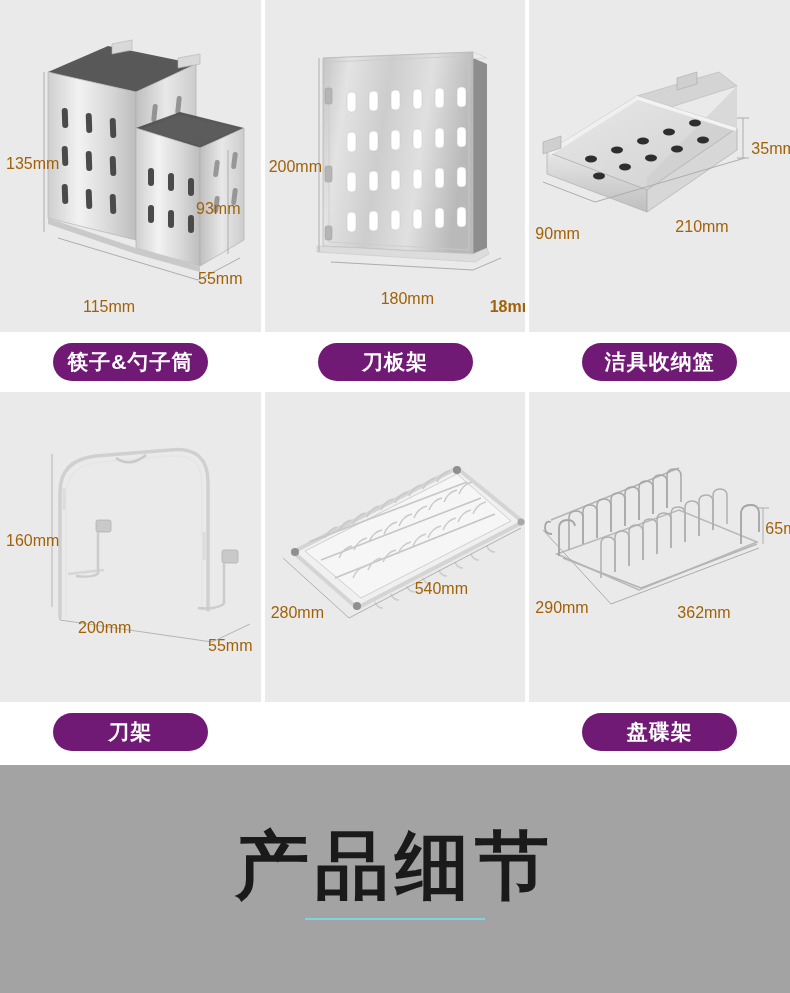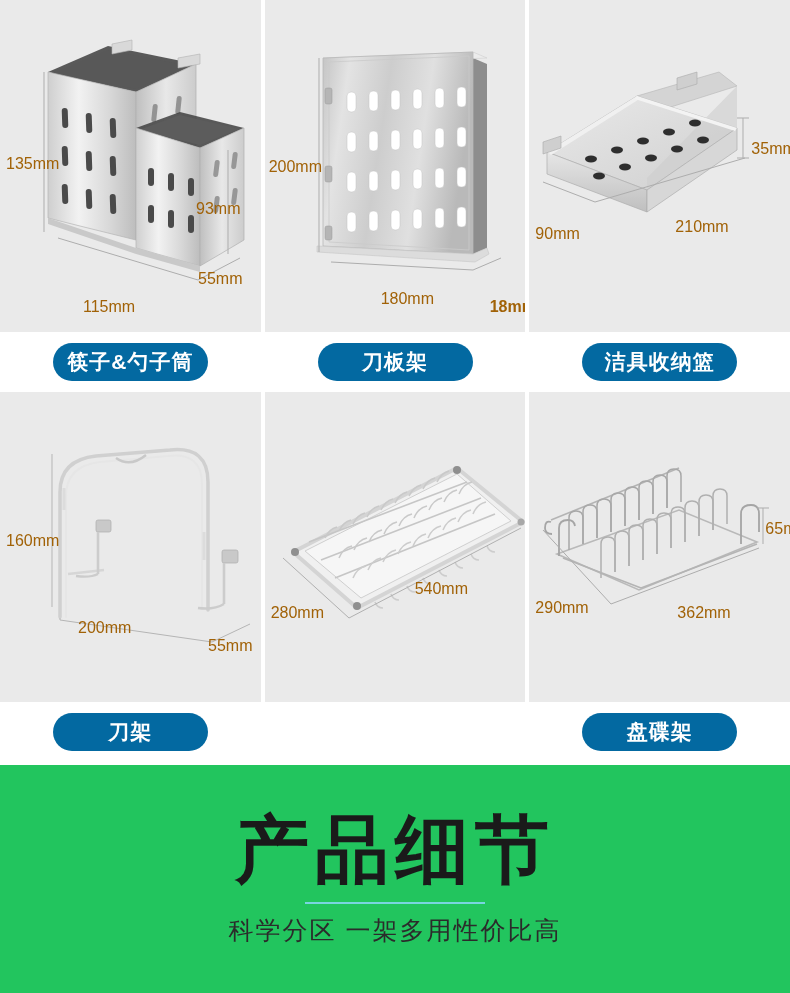--- a/index.html
+++ b/index.html
@@ -23,21 +23,21 @@
     background:#eaeaea;
     overflow:hidden;
   }
   .row2 .photo{height:310px;}
   .labelbar{
     height:60px;
     background:#ffffff;
     display:flex;align-items:center;justify-content:center;
   }
   .pill{
-    background:#0369a1;
+    background:#701a75;
     color:#ffffff;
     border-radius:30px;
     width:155px;
     height:38px;
     display:flex;align-items:center;justify-content:center;
     font-size:21px;
     font-weight:bold;
     letter-spacing:1px;
     white-space:nowrap;
     box-sizing:border-box;
@@ -53,21 +53,21 @@
     font-family:"Liberation Sans","DejaVu Sans",sans-serif;
   }
 
   svg.art{position:absolute;left:0;top:0;}
 
   
   .banner{
     position:absolute;
     left:0;top:765px;
     width:790px;height:228px;
-    background:#22c55e;
+    background:#a3a3a3;
     display:flex;flex-direction:column;
     align-items:center;justify-content:center;
   }
   .banner-title{
     font-size:74px;
     font-weight:bold;
     color:#1a1a1a;
     letter-spacing:6px;
     line-height:1;
     margin:0;
@@ -492,16 +492,15 @@
         <div class="labelbar">
           <div class="pill">盘碟架</div>
         </div>
       </div>
     </div>
   </div>
 
   <div class="banner">
     <div class="banner-title">产品细节</div>
     <div class="banner-rule"></div>
-    <div class="banner-sub">科学分区 一架多用性价比高</div>
   </div>
 
 </div>
 
 </body></html>

